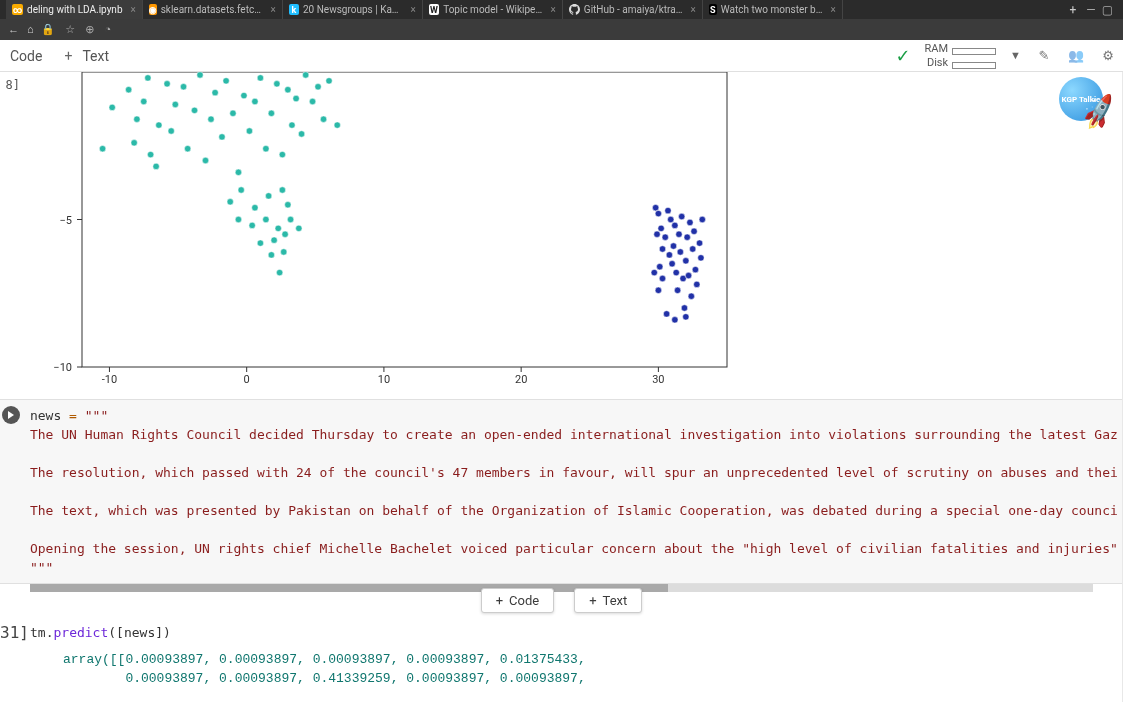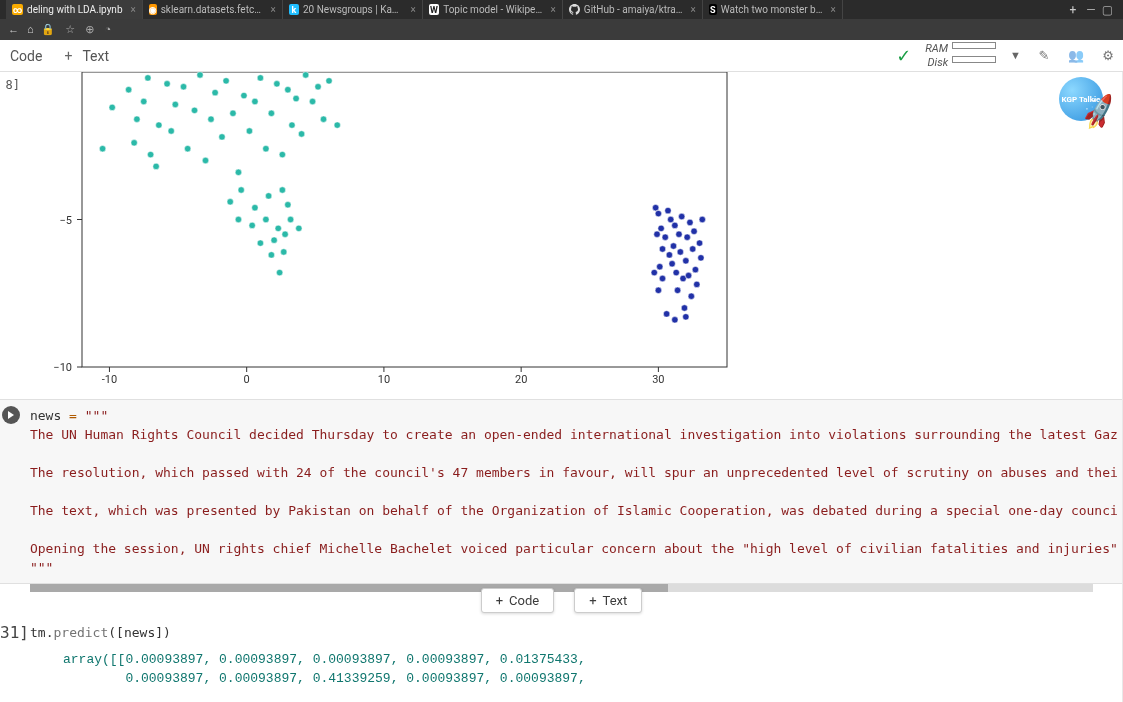--- a/index.html
+++ b/index.html
@@ -71,21 +71,21 @@
     border-bottom: 1px solid #e0e0e0;
     padding: 0 6px;
     justify-content: space-between;
     background: #fff;
   }
   .tb-left { display:flex; align-items:center; gap: 18px;}
   .tb-btn { color: #555; font-size: 14px; padding: 2px 4px; cursor:pointer; }
   .tb-plus { font-size: 14px; color:#666; margin-right:-12px; }
   .tb-right { display:flex; align-items:center; gap: 14px; color:#666; }
   .ram-disk { display:flex; flex-direction:column; gap:1px; font-size:11px; color:#555;}
-  .rd-row { display:flex; align-items:flex-start; gap:4px; justify-content:flex-end;font-style:italic;}
+  .rd-row { display:flex; align-items:flex-end; gap:4px; justify-content:flex-end;}
   .meter { width:44px; height:7px; border:1px solid #888; position:relative; }
   .meter-fill { height:100%; background:#bbb; }
   .check { color:#1a9e45; font-size:18px; }
   .icon-g { width:18px; height:18px; display:inline-flex; align-items:center; justify-content:center; color:#777;}
   .badge {
     position: absolute;
     right: 0;
     top: 75px;
     width: 64px;
     height: 48px;
@@ -179,21 +179,21 @@
   .out-exec {
     width: 22px;
     font-family:"Menlo","Monaco","Consolas",monospace;
     font-size:16px; color:#444; text-align:right; padding-top:6px;
   }
   .out-code {
     font-family:"Menlo","Monaco","Consolas",monospace;
     font-size:13px; line-height:19px;
     padding:6px 8px; white-space:pre; color:#333;
   }
-  .c-fn { color:#737373; }
+  .c-fn { color:#6d28d9; }
   .output-text {
     font-family:Liberation Mono, monospace;
     font-size:13px; line-height:19px;
     padding:2px 8px 2px 30px;
     white-space:pre; color:#0f766e;margin-left:33px;
   }
   .vscroll {
     position:absolute; right:0; top:0; width:1px; height:100%;
     background:#e8e8e8;
   }

